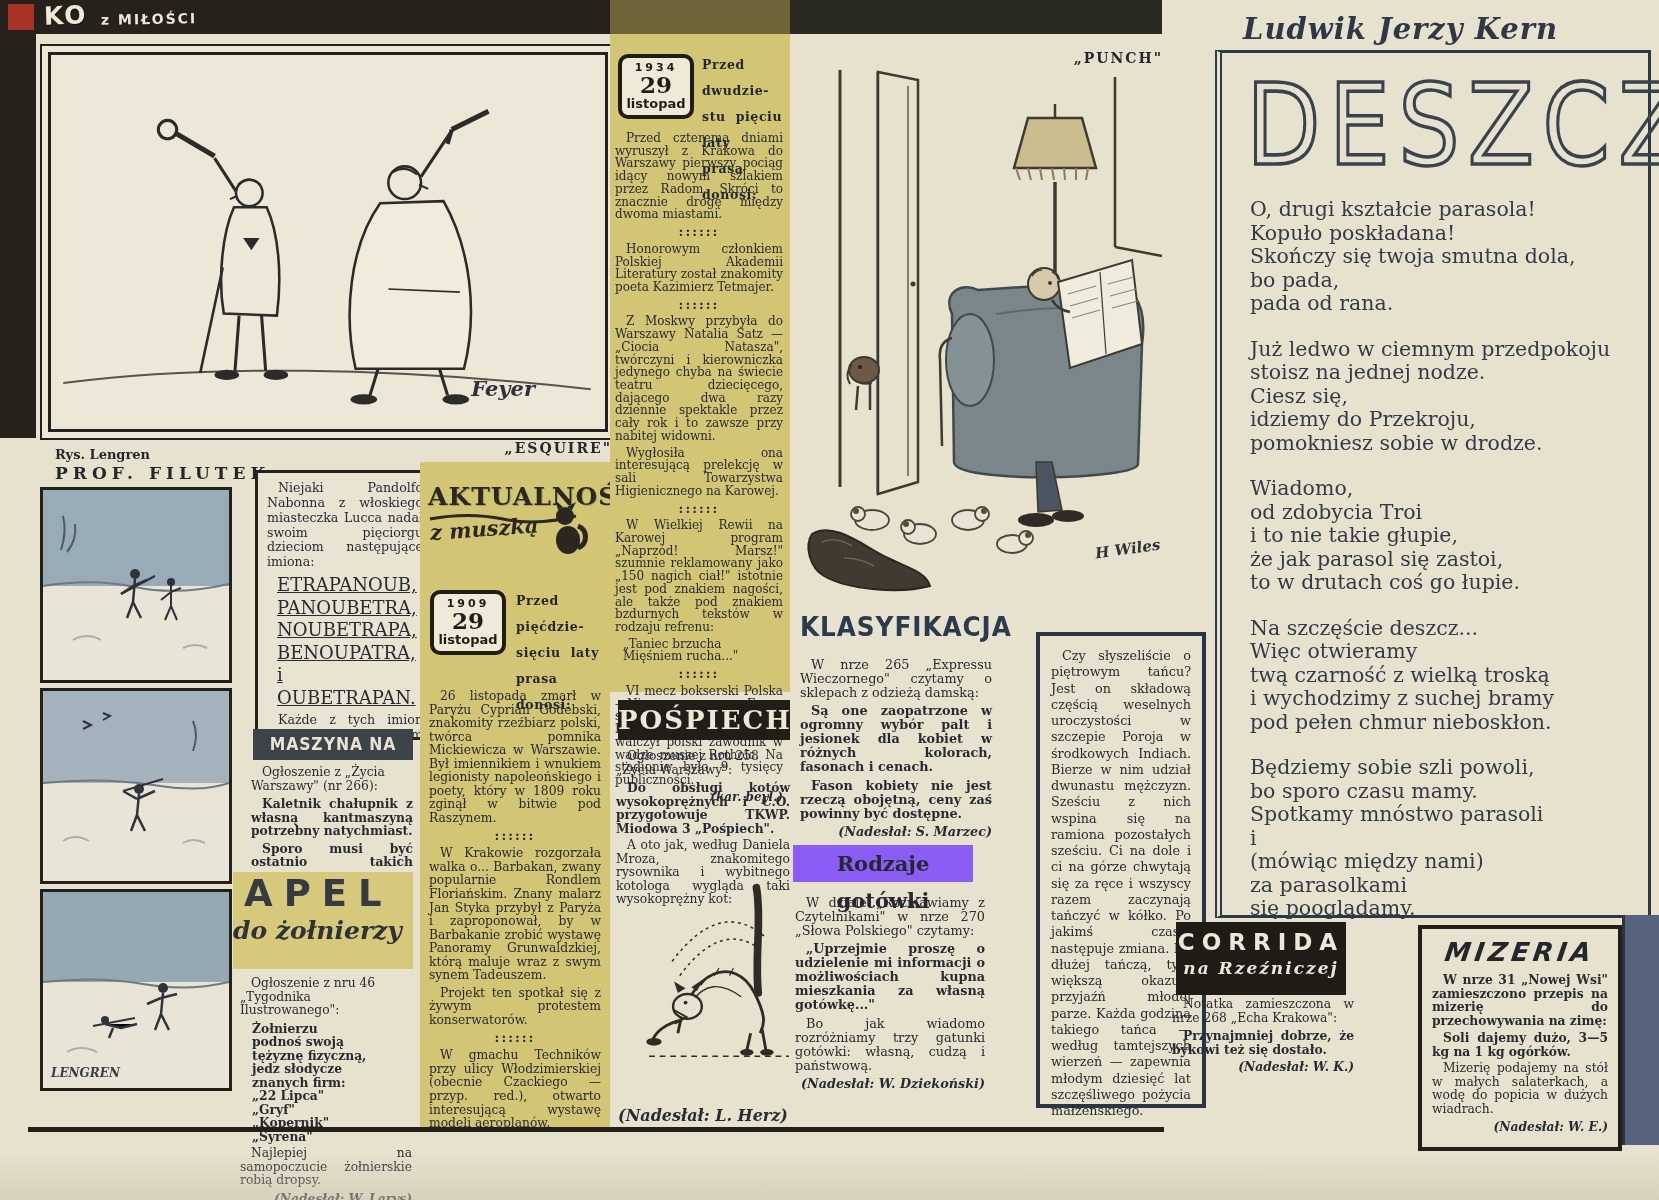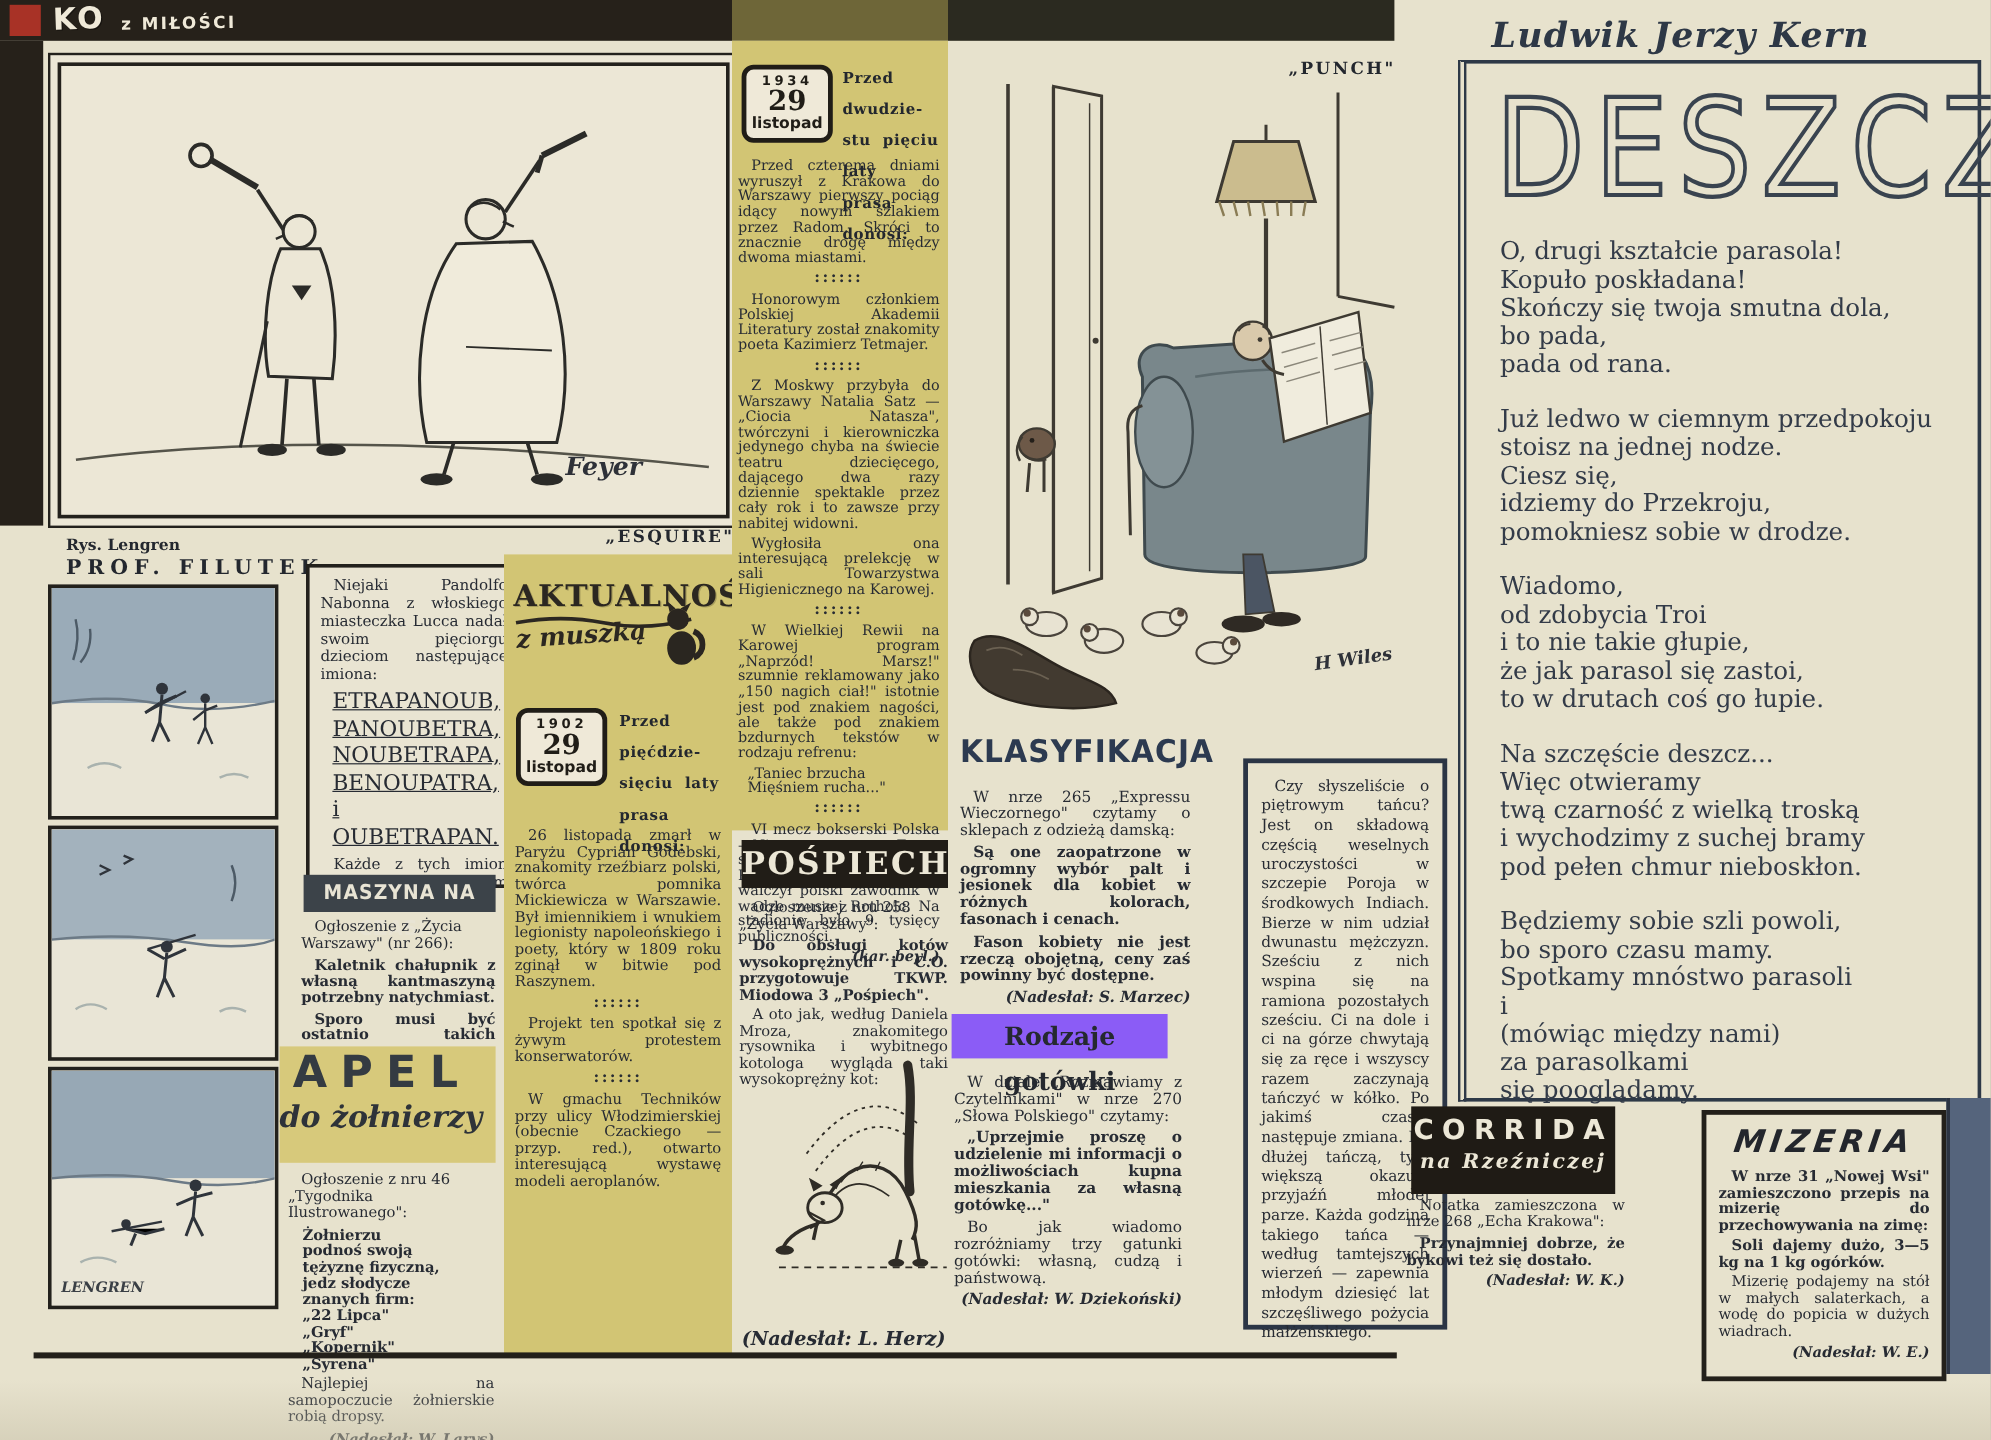--- a/index.html
+++ b/index.html
@@ -234,30 +234,31 @@
     <path d="M2 9 Q40 2 75 9 T148 6" stroke="#2b2721" stroke-width="3" fill="none"></path>
   </svg>
   <div class="abs akt-sub" style="left:430px;top:520px;">z muszką</div>
   <svg class="abs" style="left:548px;top:498px;" viewBox="0 0 40 58" width="40" height="58">
     <ellipse cx="20" cy="42" rx="12" ry="14" fill="#2a2620"></ellipse>
     <circle cx="17" cy="18" r="9" fill="#2a2620"></circle>
     <path d="M10 12 L8 3 L15 9 Z M24 12 L28 4 L19 9 Z" fill="#2a2620"></path>
     <path d="M30 50 C40 46 40 32 30 28" stroke="#2a2620" stroke-width="5" fill="none"></path>
   </svg>
   <div class="abs stamp" style="left:430px;top:590px;">
-    <div class="yr">1902</div>
+    <div class="yr">1909</div>
     <div class="dy">29</div>
     <div class="mo">listopad</div>
   </div>
   <div class="abs lead pre" style="left:516px;top:588px;width:92px;">Przed pięćdzie-
 sięciu laty
 prasa donosi:</div>
   <div class="abs body-text" style="left:429px;top:690px;width:172px;">
     <div class="p just">26 listopada zmarł w Paryżu Cyprian Godebski, znakomity rzeźbiarz polski, twórca pomnika Mickiewicza w Warszawie. Był imiennikiem i wnukiem legionisty napoleońskiego i poety, który w 1809 roku zginął w bitwie pod Raszynem.</div>
     <div class="divider">::::::</div>
+    <div class="p just">W Krakowie rozgorzała walka o... Barbakan, zwany popularnie Rondlem Floriańskim. Znany malarz Jan Styka przybył z Paryża i zaproponował, by w Barbakanie zrobić wystawę Panoramy Grunwaldzkiej, którą maluje wraz z swym synem Tadeuszem.</div>
     <div class="p just">Projekt ten spotkał się z żywym protestem konserwatorów.</div>
     <div class="divider">::::::</div>
     <div class="p just">W gmachu Techników przy ulicy Włodzimierskiej (obecnie Czackiego — przyp. red.), otwarto interesującą wystawę modeli aeroplanów.</div>
   </div>
 
   <div class="abs yellow-col" style="left:610px;top:34px;width:180px;height:658px;"></div>
   <div class="abs stamp" style="left:618px;top:54px;">
     <div class="yr">1934</div>
     <div class="dy">29</div>
     <div class="mo">listopad</div>

